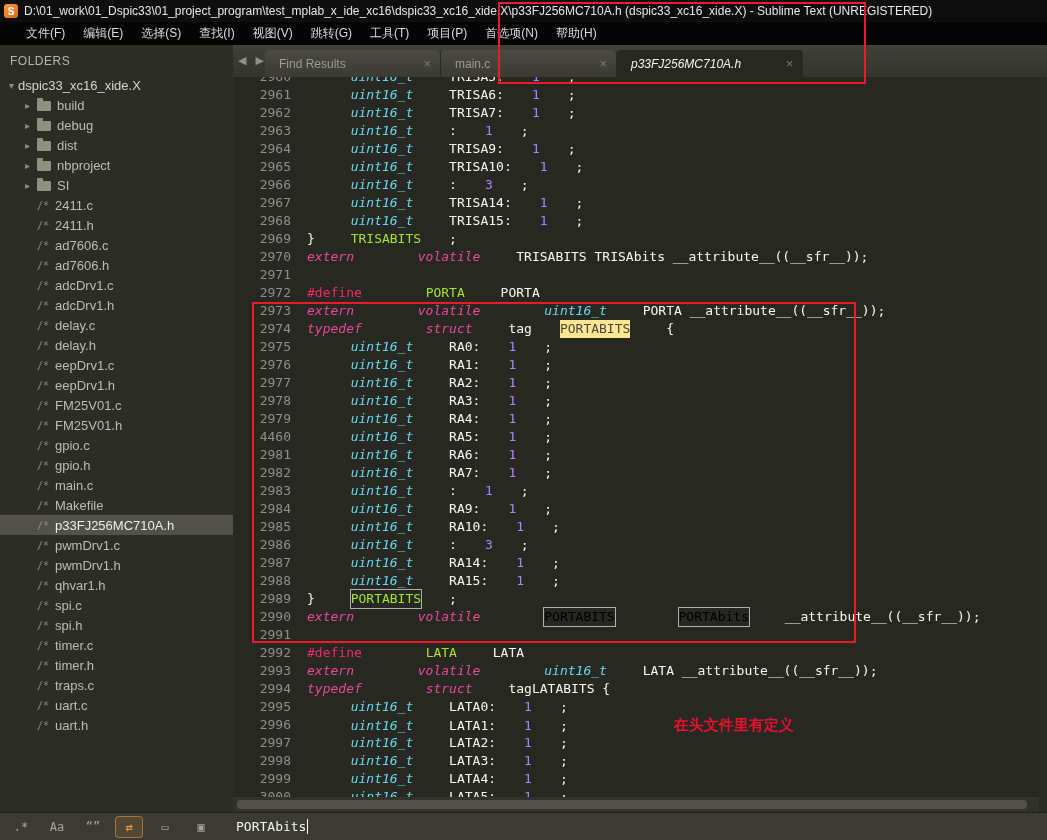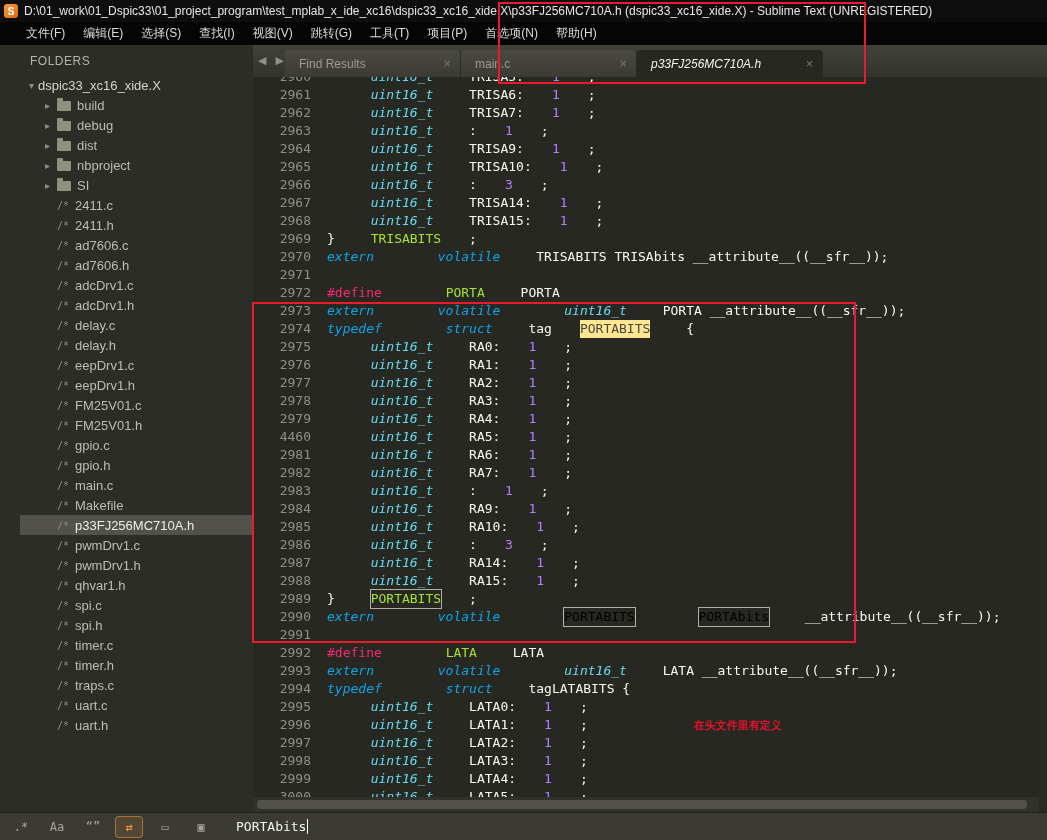--- a/index.html
+++ b/index.html
@@ -14,21 +14,21 @@
   .title-text{white-space:nowrap;overflow:hidden;}
 
   
   .menubar{height:23px;background:#050505;display:flex;align-items:center;color:#dcdcdc;font-size:12px;padding-left:17px;}
   .menu-item{padding:0 9px;height:100%;display:flex;align-items:center;cursor:default;}
 
   
   .main{display:flex;height:767px;}
 
   
-  .sidebar{width:233px;background:#2d2d28;flex:none;overflow:hidden;padding-left:20px;}
+  .sidebar{width:233px;background:#2d2d28;flex:none;overflow:hidden;}
   .folders-header{color:#b4b4aa;font-size:12px;letter-spacing:.5px;padding:9px 0 7px 10px;}
   .tree-row{height:20px;display:flex;align-items:center;color:#bdbdb4;font-size:13px;white-space:nowrap;cursor:default;}
   .tree-row.selected{background:#52524a;color:#eeeee8;}
   .tw-arrow{color:#8d8d80;font-size:10px;width:13px;text-align:center;flex:none;}
   .root-row{color:#d6d6cc;}
   .root-row .tw-arrow{margin-left:5px;}
   .folder-row{padding-left:21px;}
   .file-row{padding-left:37px;}
   .folder-icon{width:14px;height:10px;background:#90907e;border-radius:1px;margin:2px 6px 0 3px;position:relative;flex:none;}
   .folder-icon::before{content:"";position:absolute;top:-3px;left:0;width:6px;height:3px;background:#90907e;border-radius:1px 1px 0 0;}
@@ -47,28 +47,28 @@
   .tab-close{color:#7a7a72;font-size:13px;padding-left:6px;}
 
   .editor{flex:1;position:relative;background:#272822;overflow:hidden;
           font-family:"DejaVu Sans Mono",monospace;font-size:13px;}
   .code-lines{position:absolute;top:-9px;left:0;right:8px;}
   .code-line{display:flex;height:18px;line-height:18px;white-space:pre;}
   .line-no{flex:none;width:58px;padding-right:16px;text-align:right;color:#8f908a;}
   .code-content{flex:1;display:flex;align-items:baseline;white-space:pre;gap:28px;}
   .tok{white-space:pre;}
   .tok-t{color:#66d9ef;font-style:italic;}
-  .tok-k{color:#0ea5e9;font-style:italic;}
+  .tok-k{color:#ec4899;font-style:italic;}
   .tok-d{color:#f92672;}
   .tok-n{color:#ae81ff;}
   .tok-p{color:#f8f8f2;}
   .tok-g{color:#a6e22e;}
   .tok-hlc{background:#ffe792;color:#49483e;}
   .tok-hlo{box-shadow:0 0 0 1px #b0b0a6;}
-  .tok-annot{color:#e8112d;font-family:"DejaVu Sans","Liberation Sans",sans-serif;font-size:11px;
+  .tok-annot{color:#e8112d;font-family:"DejaVu Sans","Liberation Sans",sans-serif;font-size:15px;
              font-weight:bold;margin-left:78px;white-space:nowrap;line-height:18px;}
 
   .vscroll{position:absolute;top:0;right:0;width:8px;bottom:0;background:#2b2b26;}
   .hscroll-track{position:absolute;left:0;right:8px;bottom:0;height:15px;background:#32322c;}
   .hscroll-thumb{position:absolute;left:4px;right:12px;bottom:3px;height:9px;background:#52524b;border-radius:4px;}
 
   
   .findbar{height:28px;background:#3b3b34;border-top:1px solid #1f1f1b;display:flex;align-items:center;
            padding-left:8px;box-sizing:border-box;}
   .fb-btn{width:26px;height:20px;margin-right:10px;display:flex;align-items:center;justify-content:center;

